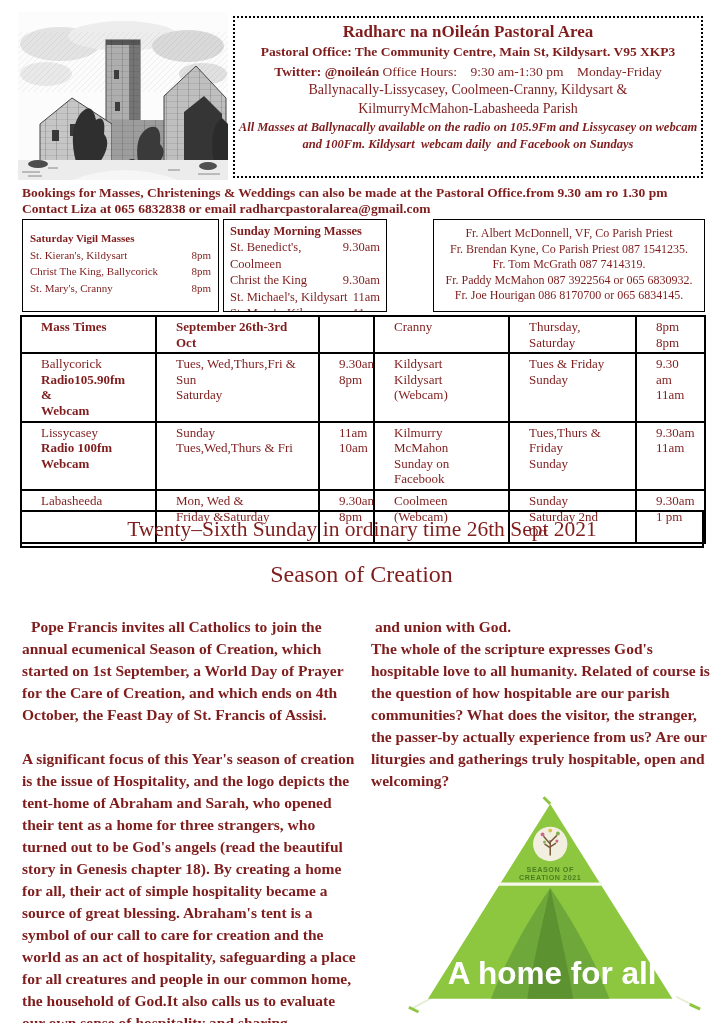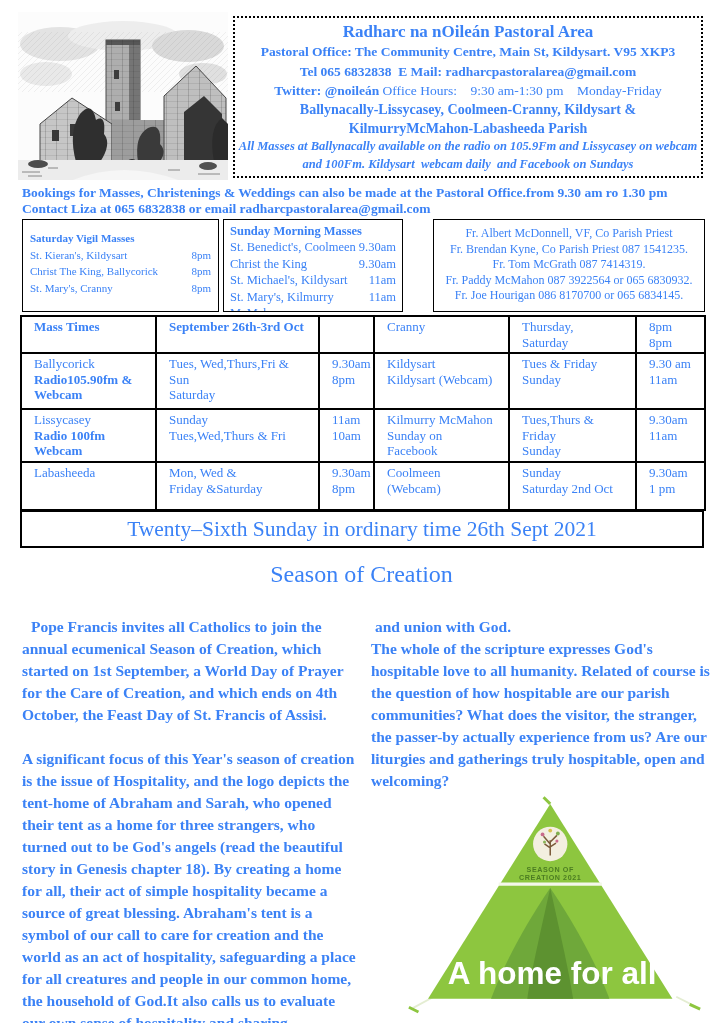--- a/index.html
+++ b/index.html
@@ -1,50 +1,50 @@
 <!DOCTYPE html>
 <html><head>
 <meta charset="utf-8">
 <style>
   html,body{margin:0;padding:0;background:#fff;}
   #page{position:relative;width:723px;height:1023px;background:#fff;overflow:hidden;
-        font-family:"Liberation Serif",serif;color:#3b82f6;}
+        font-family:"Liberation Serif",serif;color:#7f1d1d;}
   .pre{white-space:pre-wrap;}
 
   
   #sketch{position:absolute;left:18px;top:12px;width:210px;height:168px;}
 
   
   #masthead{position:absolute;left:233px;top:16px;width:470px;height:162px;
             border:2px dotted #000;text-align:center;padding-top:4px;box-sizing:border-box;}
   #masthead .t1{font-size:17px;font-weight:bold;}
   #masthead .t2{font-size:13.5px;font-weight:bold;line-height:1.45;}
   #masthead .t4{font-size:13.5px;line-height:1.45;}
   #masthead .t4 b{font-weight:bold;}
-  #masthead .t5{font-size:14px;font-weight:bold;line-height:1.35;}
+  #masthead .t5{font-size:14px;font-weight:normal;line-height:1.35;}
   #masthead .note{font-size:12.5px;font-weight:bold;font-style:italic;line-height:1.4;}
 
   
   #bookings{position:absolute;left:22px;top:185px;width:690px;font-size:13.5px;
             font-weight:bold;line-height:1.18;}
 
   
   .ibox{position:absolute;top:219px;height:93px;border:1px solid #000;box-sizing:border-box;
         font-size:12.5px;overflow:hidden;}
   #box-vigil{left:22px;width:197px;padding:10px 7px 0 7px;}
-  #box-sunday{left:223px;width:180px;padding:4px 6px 2px 6px;}
+  #box-sunday{left:223px;width:164px;padding:4px 6px 2px 6px;}
   #box-priests{left:433px;width:272px;padding:6px 3px 0 3px;text-align:center;line-height:1.3;font-size:12px;}
   .ibox .hd{font-weight:bold;}
   .mrow{display:flex;justify-content:space-between;line-height:1.32;}
   #box-vigil .mrow, #box-vigil .hd{line-height:1.5;font-size:11px;}
 
   
   #mtable{position:absolute;left:20px;top:315px;width:684px;border-collapse:collapse;
           table-layout:fixed;font-size:13px;}
-  #mtable td{border:2px solid #000;vertical-align:top;padding:2px 12px;line-height:1.2;
+  #mtable td{border:2px solid #000;vertical-align:top;padding:2px 19px;line-height:1.2;
              white-space:pre-line;overflow:hidden;}
   #mtable .b{font-weight:bold;}
   #mtable .sub{font-weight:bold;}
 
   
   #banner{position:absolute;left:20px;top:510px;width:684px;height:38px;border:2px solid #000;
           box-sizing:border-box;text-align:center;font-size:21.5px;line-height:34px;}
 
   #season-title{position:absolute;left:0;top:561px;width:723px;text-align:center;font-size:24px;}
 
@@ -106,21 +106,20 @@
     <rect x="0" y="148" width="210" height="20" fill="#ececec"></rect>
     <path d="M55,168 Q105,148 160,168 Z" fill="#f6f6f6"></path>
     <path d="M4,160 h18 M10,164 h14 M180,162 h22 M30,156 h10 M150,158 h12" stroke="#6e6e6e" stroke-width="0.8"></path>
     <ellipse cx="20" cy="152" rx="10" ry="4" fill="#4c4c4c"></ellipse>
     <ellipse cx="190" cy="154" rx="9" ry="4" fill="#505050"></ellipse>
   </svg>
 
   <div id="masthead">
     <div class="t1">Radharc na nOileán Pastoral Area</div>
     <div class="t2 pre">Pastoral Office: The Community Centre, Main St, Kildysart. V95 XKP3</div>
-    <div class="t2 pre">Tel 065 6832838  E Mail: radharcpastoralarea@gmail.com</div>
     <div class="t4 pre"><b>Twitter: @noileán </b><span>Office Hours:    9:30 am-1:30 pm    Monday-Friday</span></div>
     <div class="t5">Ballynacally-Lissycasey, Coolmeen-Cranny, Kildysart &amp;</div>
     <div class="t5">KilmurryMcMahon-Labasheeda Parish</div>
     <div class="note pre">All Masses at Ballynacally available on the radio on 105.9Fm and Lissycasey on webcam</div>
     <div class="note pre">and 100Fm. Kildysart  webcam daily  and Facebook on Sundays</div>
   </div>
 
   <div id="bookings">
     <div>Bookings for Masses, Christenings &amp; Weddings can also be made at the Pastoral Office.from 9.30 am ro 1.30 pm</div>
     <div>Contact Liza at 065 6832838 or email radharcpastoralarea@gmail.com</div>

